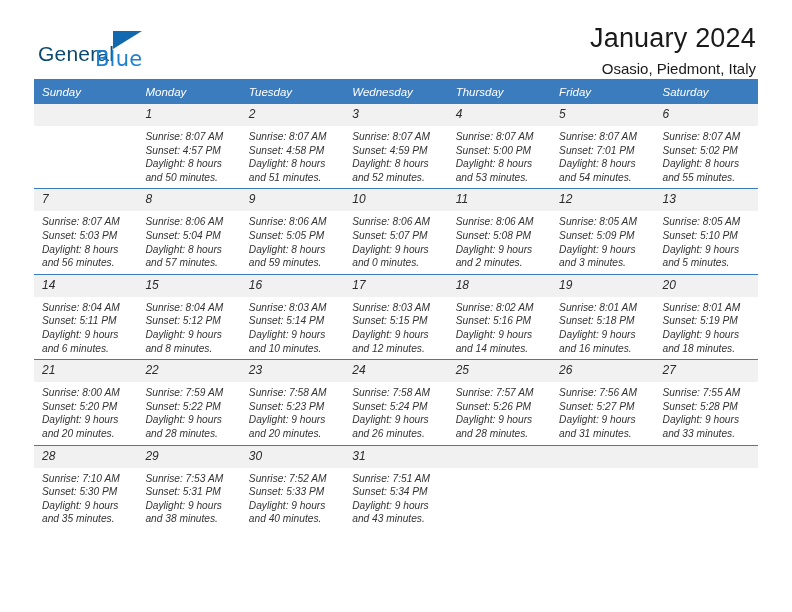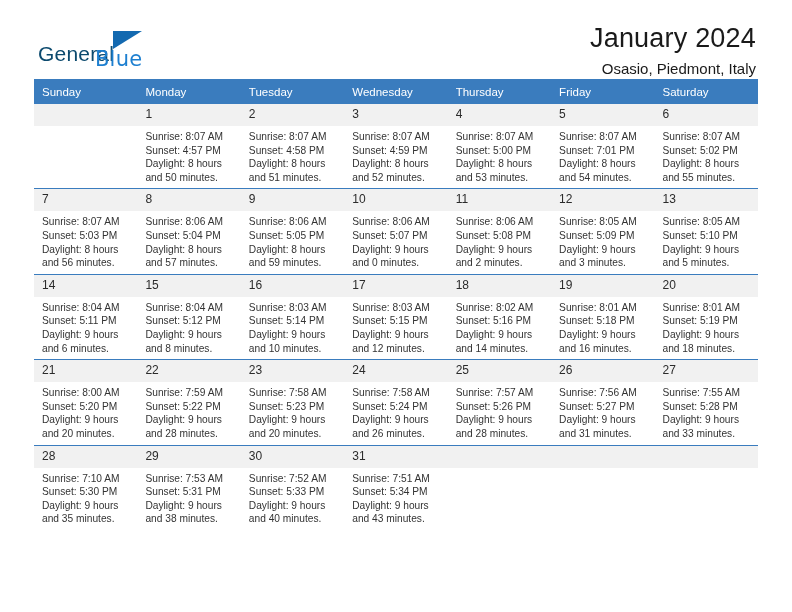--- a/index.html
+++ b/index.html
@@ -80,20 +80,21 @@
     line-height: 22px;
     margin-top: 4px;
   }
 
   
   .calendar {
     width: 724px;
     border-collapse: collapse;
     table-layout: fixed;
     margin-top: 7px;
+    font-style: italic;
   }
   .calendar th {
     background: #3a7cbe;
     color: #ffffff;
     font-size: 11.5px;
     font-weight: normal;
     text-align: left;
     padding: 6px 0 6px 8px;
     height: 13px;
     border: none;

